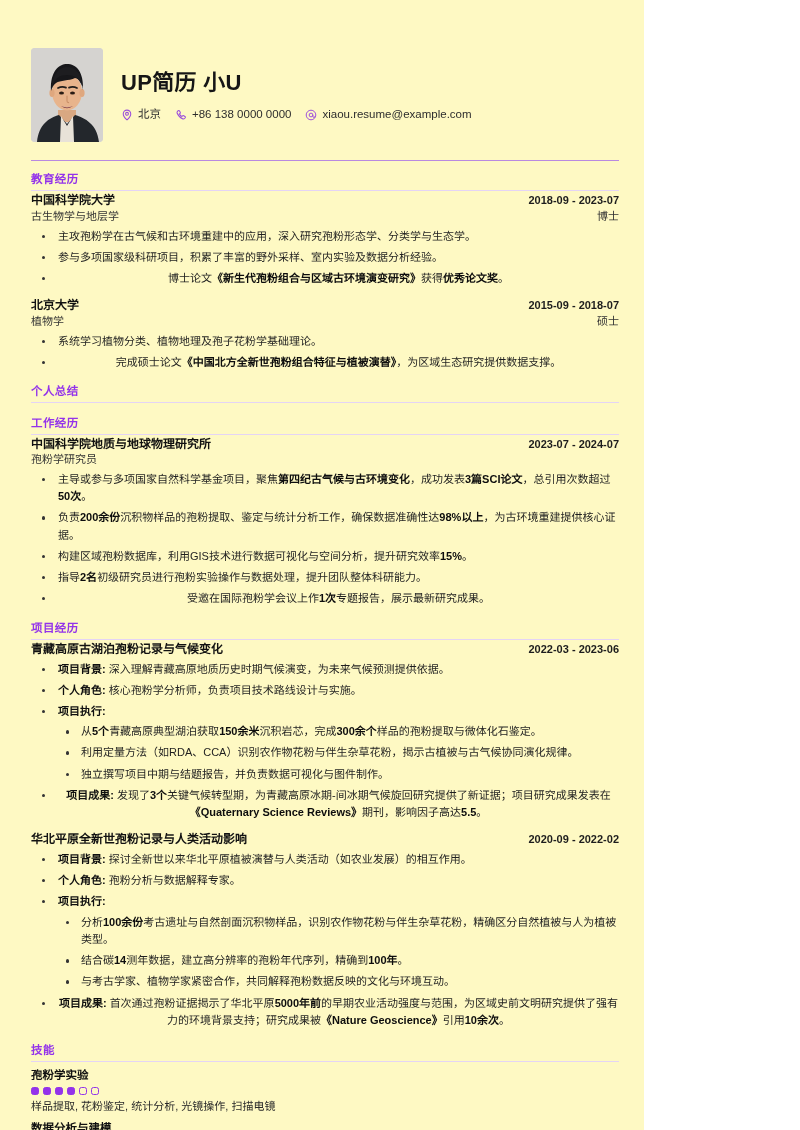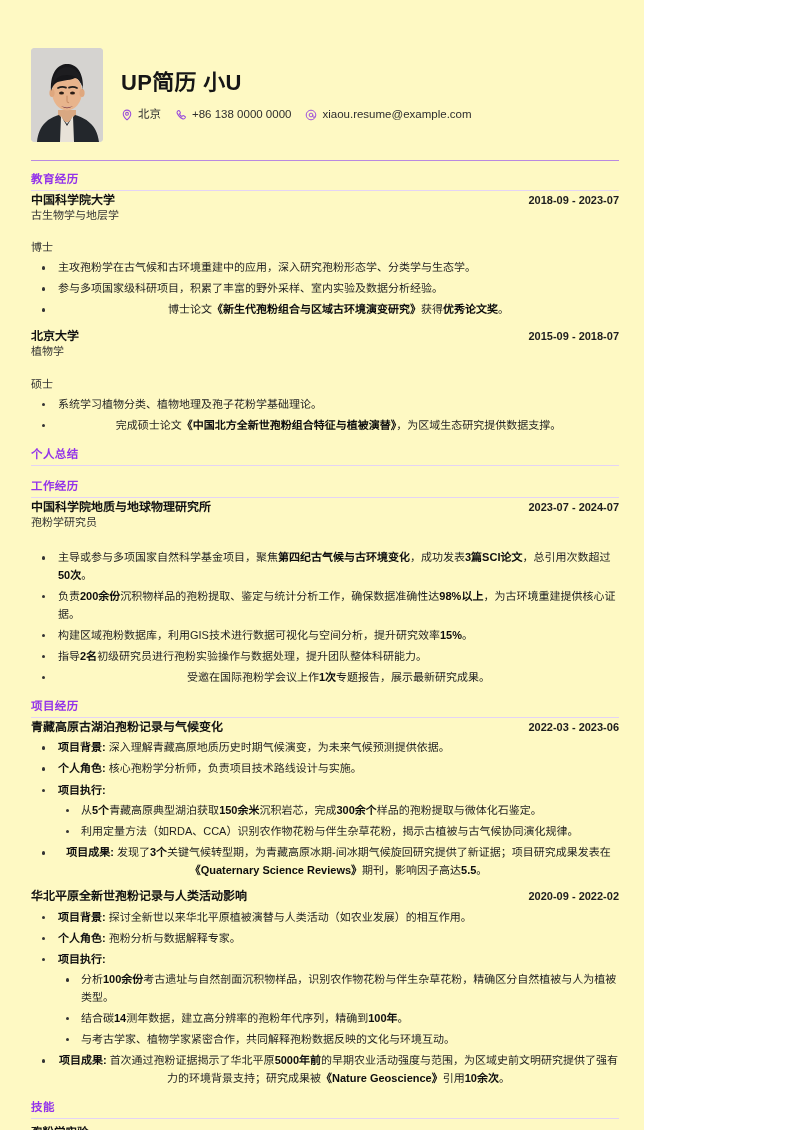--- a/index.html
+++ b/index.html
@@ -110,21 +110,20 @@
     font-weight: 700;
     color: #1d1d1d;
     white-space: nowrap;
   }
   .entry-sub {
     display: flex;
     justify-content: space-between;
     align-items: baseline;
     gap: 16px;
     margin-top: -1px;
-    flex-direction: column;
   }
   .entry-role {
     font-size: 11px;
     color: #333;
     line-height: 1.4;
   }
   .entry-degree {
     font-size: 11px;
     color: #333;
     white-space: nowrap;
@@ -366,20 +365,21 @@
         </li>
         <li>
           <span class="lbl">个人角色:</span>
           <span>核心孢粉学分析师，负责项目技术路线设计与实施。</span>
         </li>
         <li>
           <span class="lbl">项目执行:</span>
           <ul class="sub">
             <li>从<b>5个</b>青藏高原典型湖泊获取<b>150余米</b>沉积岩芯，完成<b>300余个</b>样品的孢粉提取与微体化石鉴定。</li>
             <li>利用定量方法（如RDA、CCA）识别农作物花粉与伴生杂草花粉，揭示古植被与古气候协同演化规律。</li>
+            <li>独立撰写项目中期与结题报告，并负责数据可视化与图件制作。</li>
           </ul>
         </li>
         <li>
           <span class="lbl">项目成果:</span>
           <span>发现了<b>3个</b>关键气候转型期，为青藏高原冰期-间冰期气候旋回研究提供了新证据；项目研究成果发表在<b>《Quaternary Science Reviews》</b>期刊，影响因子高达<b>5.5</b>。</span>
         </li>
       </ul>
     </div>
 
     <div class="entry">

